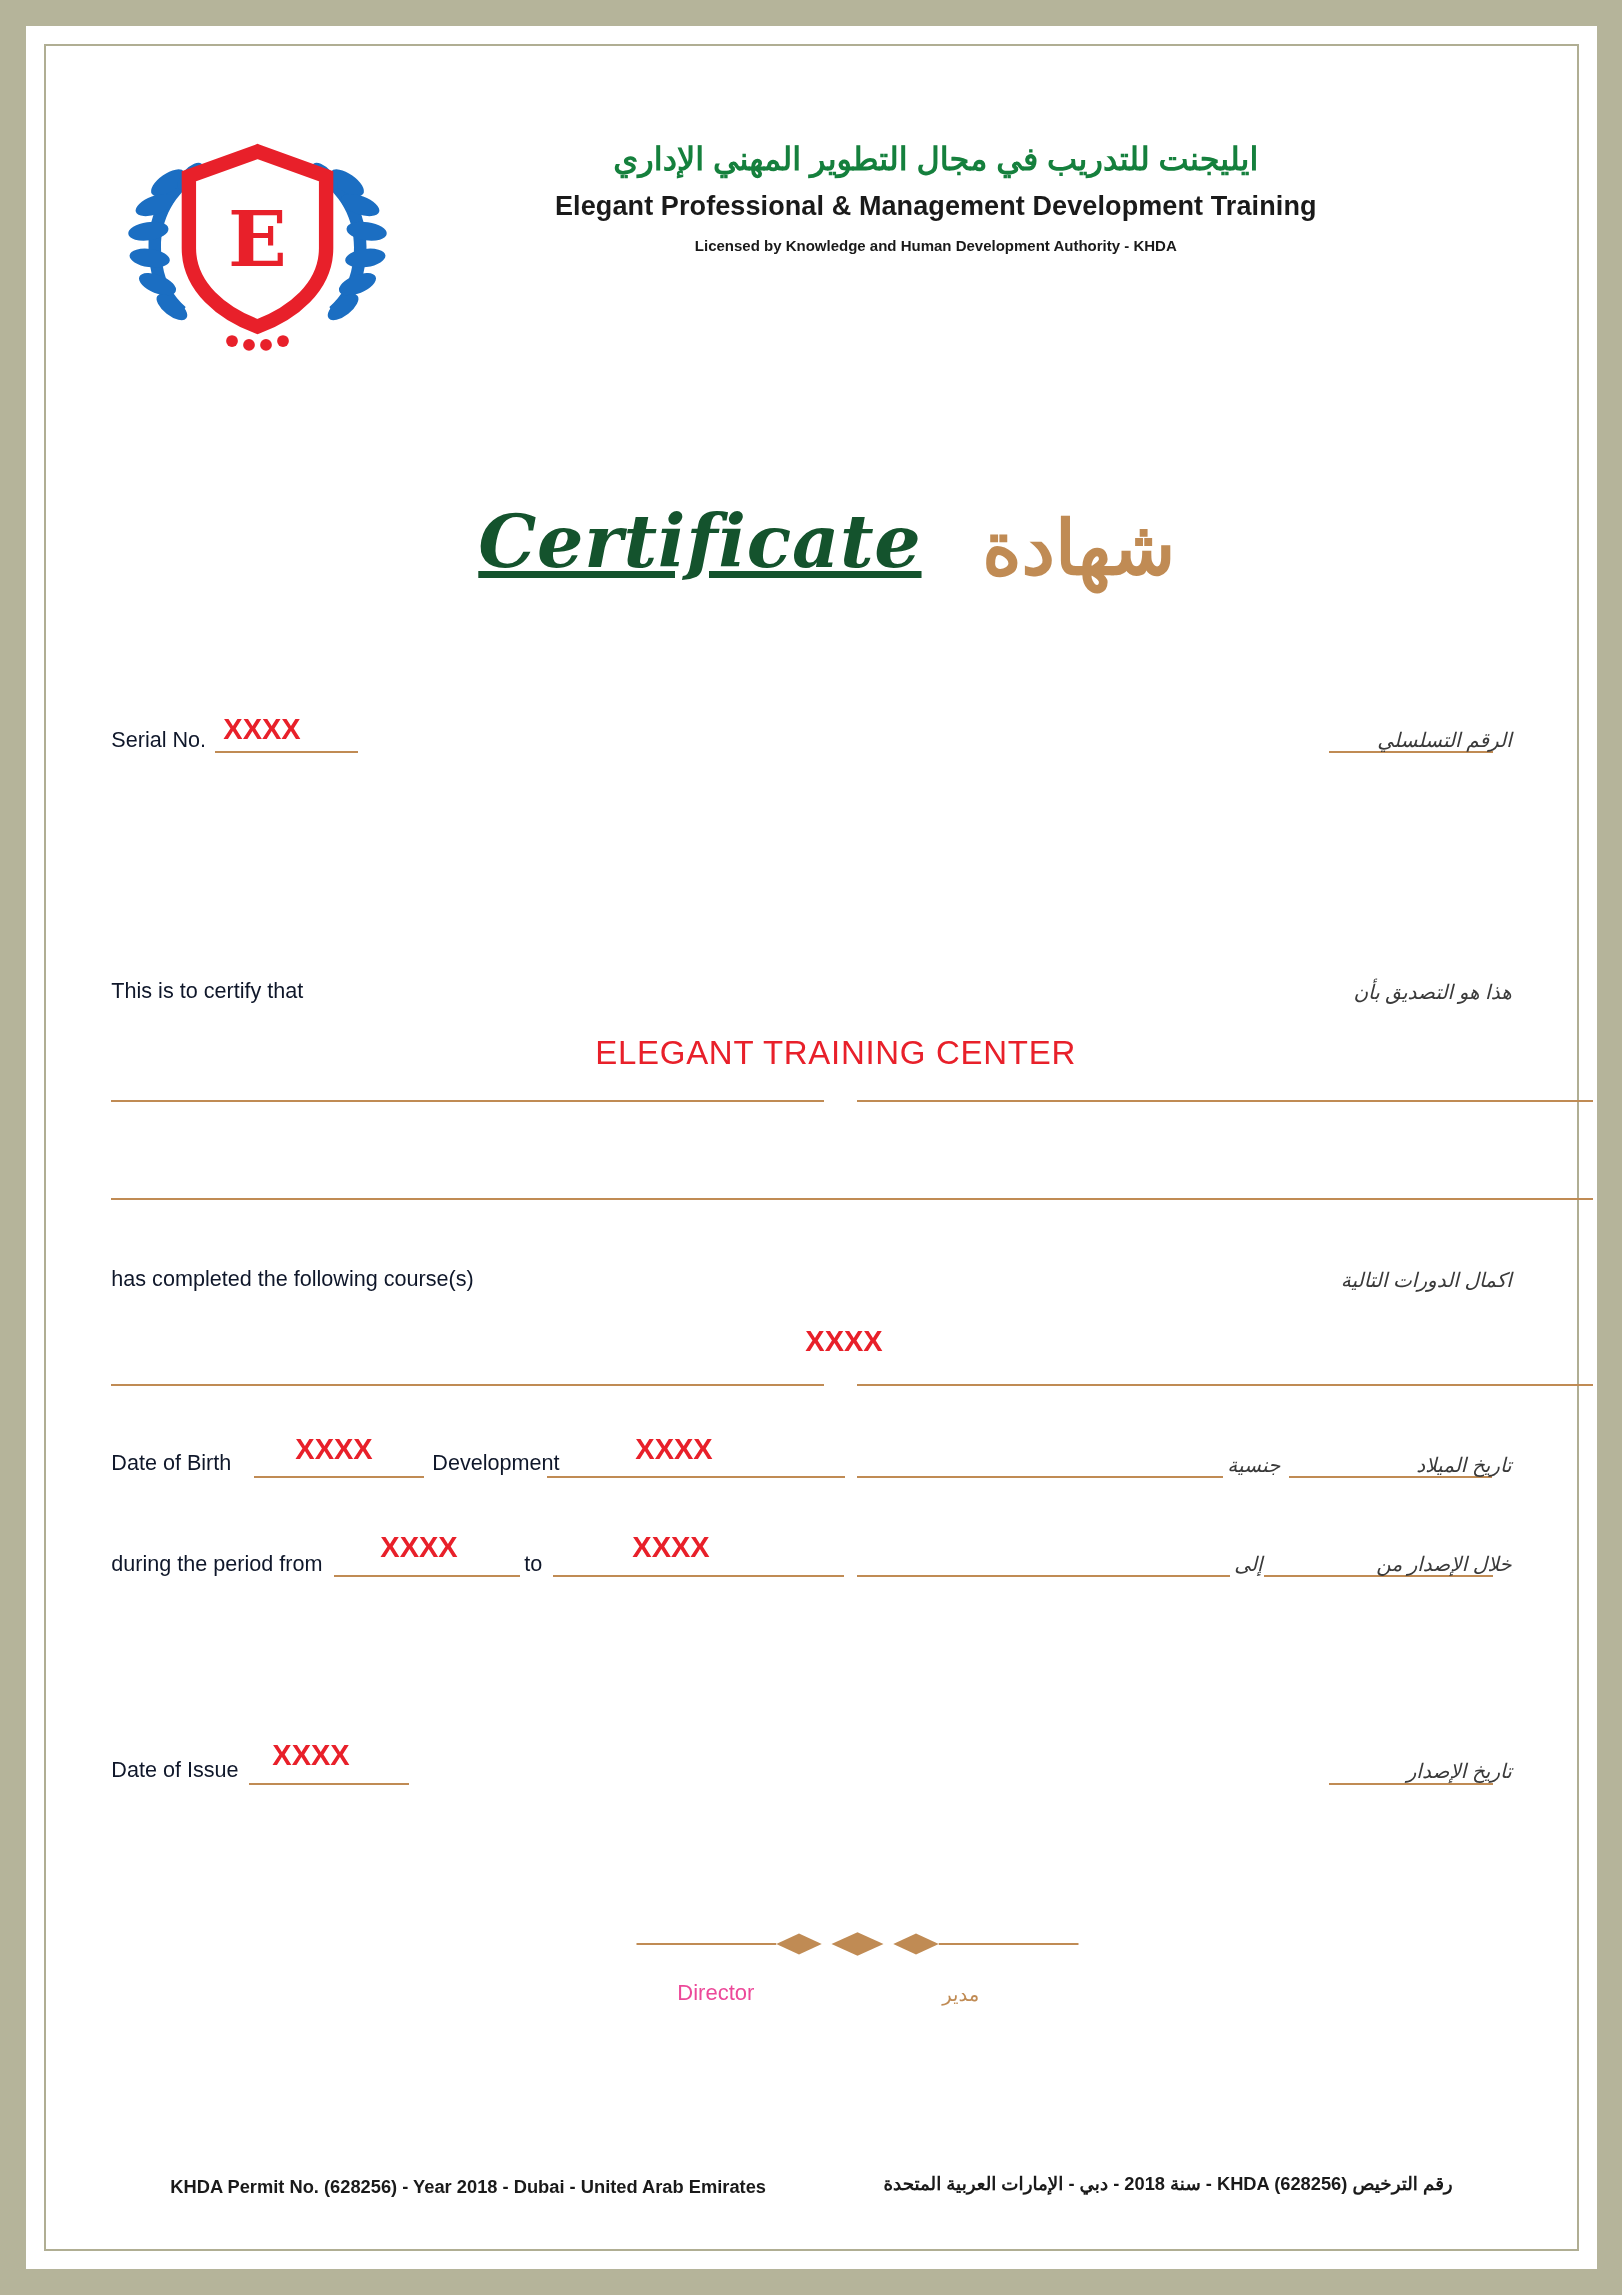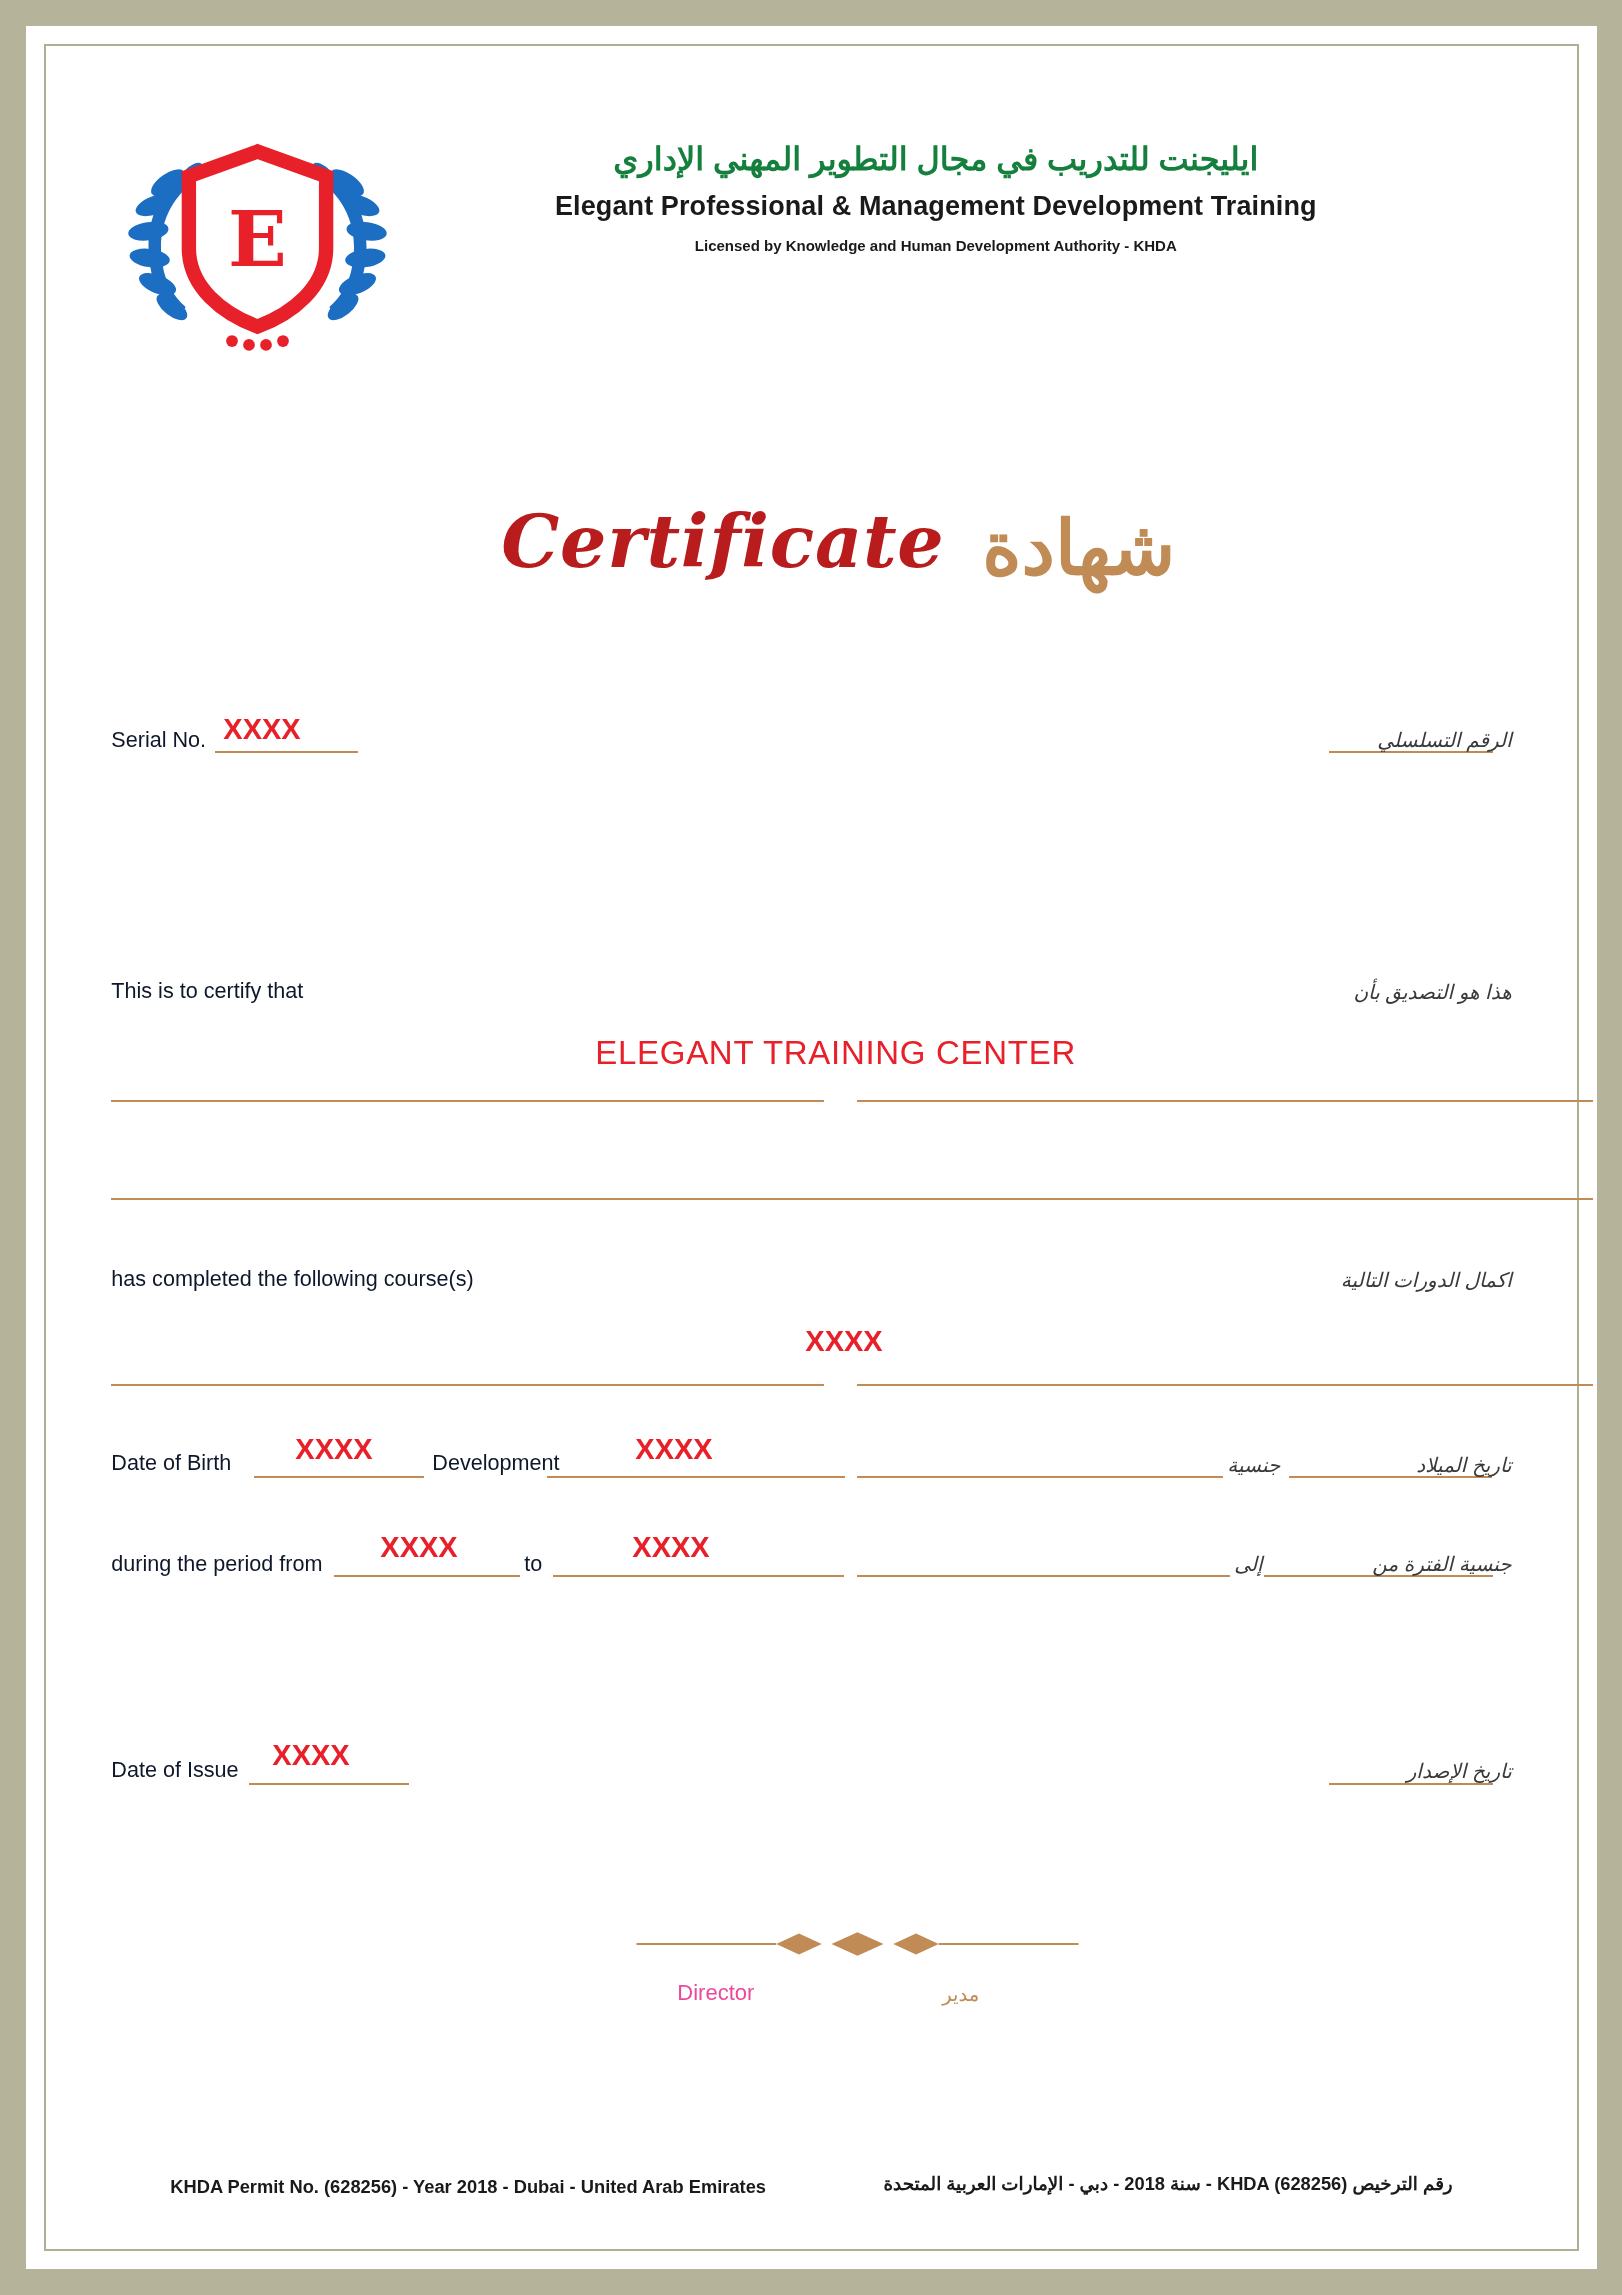--- a/index.html
+++ b/index.html
@@ -86,28 +86,29 @@
   .hdr-lic-ar {
     font-size: 17px;
     color: #1a1a1a;
     direction: rtl;
     margin-top: 21px;
   }
 
   
   .title-en {
     position: absolute;
-    left: 455px;
+    left: 432px;
     top: 452px;
     font-family: "DejaVu Serif", serif;
     font-size: 73px;
     font-weight: bold;
     font-style: italic;
-    color: #b91c1c;
+    color: #14532d;
     letter-spacing: 0.7px;
+    text-decoration: underline;
   }
   .title-ar {
     position: absolute;
     left: 936px;
     top: 458px;
     font-size: 75px;
     font-weight: bold;
     color: #c08b54;
     direction: rtl;
   }
@@ -290,21 +291,21 @@
         <div class="fill" style="left:334px; top:1485px;">XXXX</div>
         <div class="rule" style="left:288px; top:1529px; width:186px;"></div>
 
         <div class="lbl" style="left:478px; top:1505px;">to</div>
         <div class="fill" style="left:586px; top:1485px;">XXXX</div>
         <div class="rule" style="left:507px; top:1529px; width:291px;"></div>
 
         <div class="rule" style="left:811px; top:1529px; width:373px;"></div>
         <div class="lbl-ar" style="left:1188px; top:1506px;">إلى</div>
         <div class="rule" style="left:1218px; top:1529px; width:229px;"></div>
-        <div class="lbl-ar" style="right:65px; top:1506px;">جنسية الفترة من</div>
+        <div class="lbl-ar" style="right:65px; top:1506px;">خلال الإصدار من</div>
 
         <div class="lbl" style="left:65px; top:1711px;">Date of Issue</div>
         <div class="fill" style="left:226px; top:1693px;">XXXX</div>
         <div class="rule" style="left:203px; top:1737px; width:160px;"></div>
 
         <div class="rule" style="left:1283px; top:1737px; width:164px;"></div>
         <div class="lbl-ar" style="right:65px; top:1713px;">تاريخ الإصدار</div>
 
         <div class="ornament">
           <svg viewBox="0 0 680 40" width="445" height="26" xmlns="http://www.w3.org/2000/svg">

